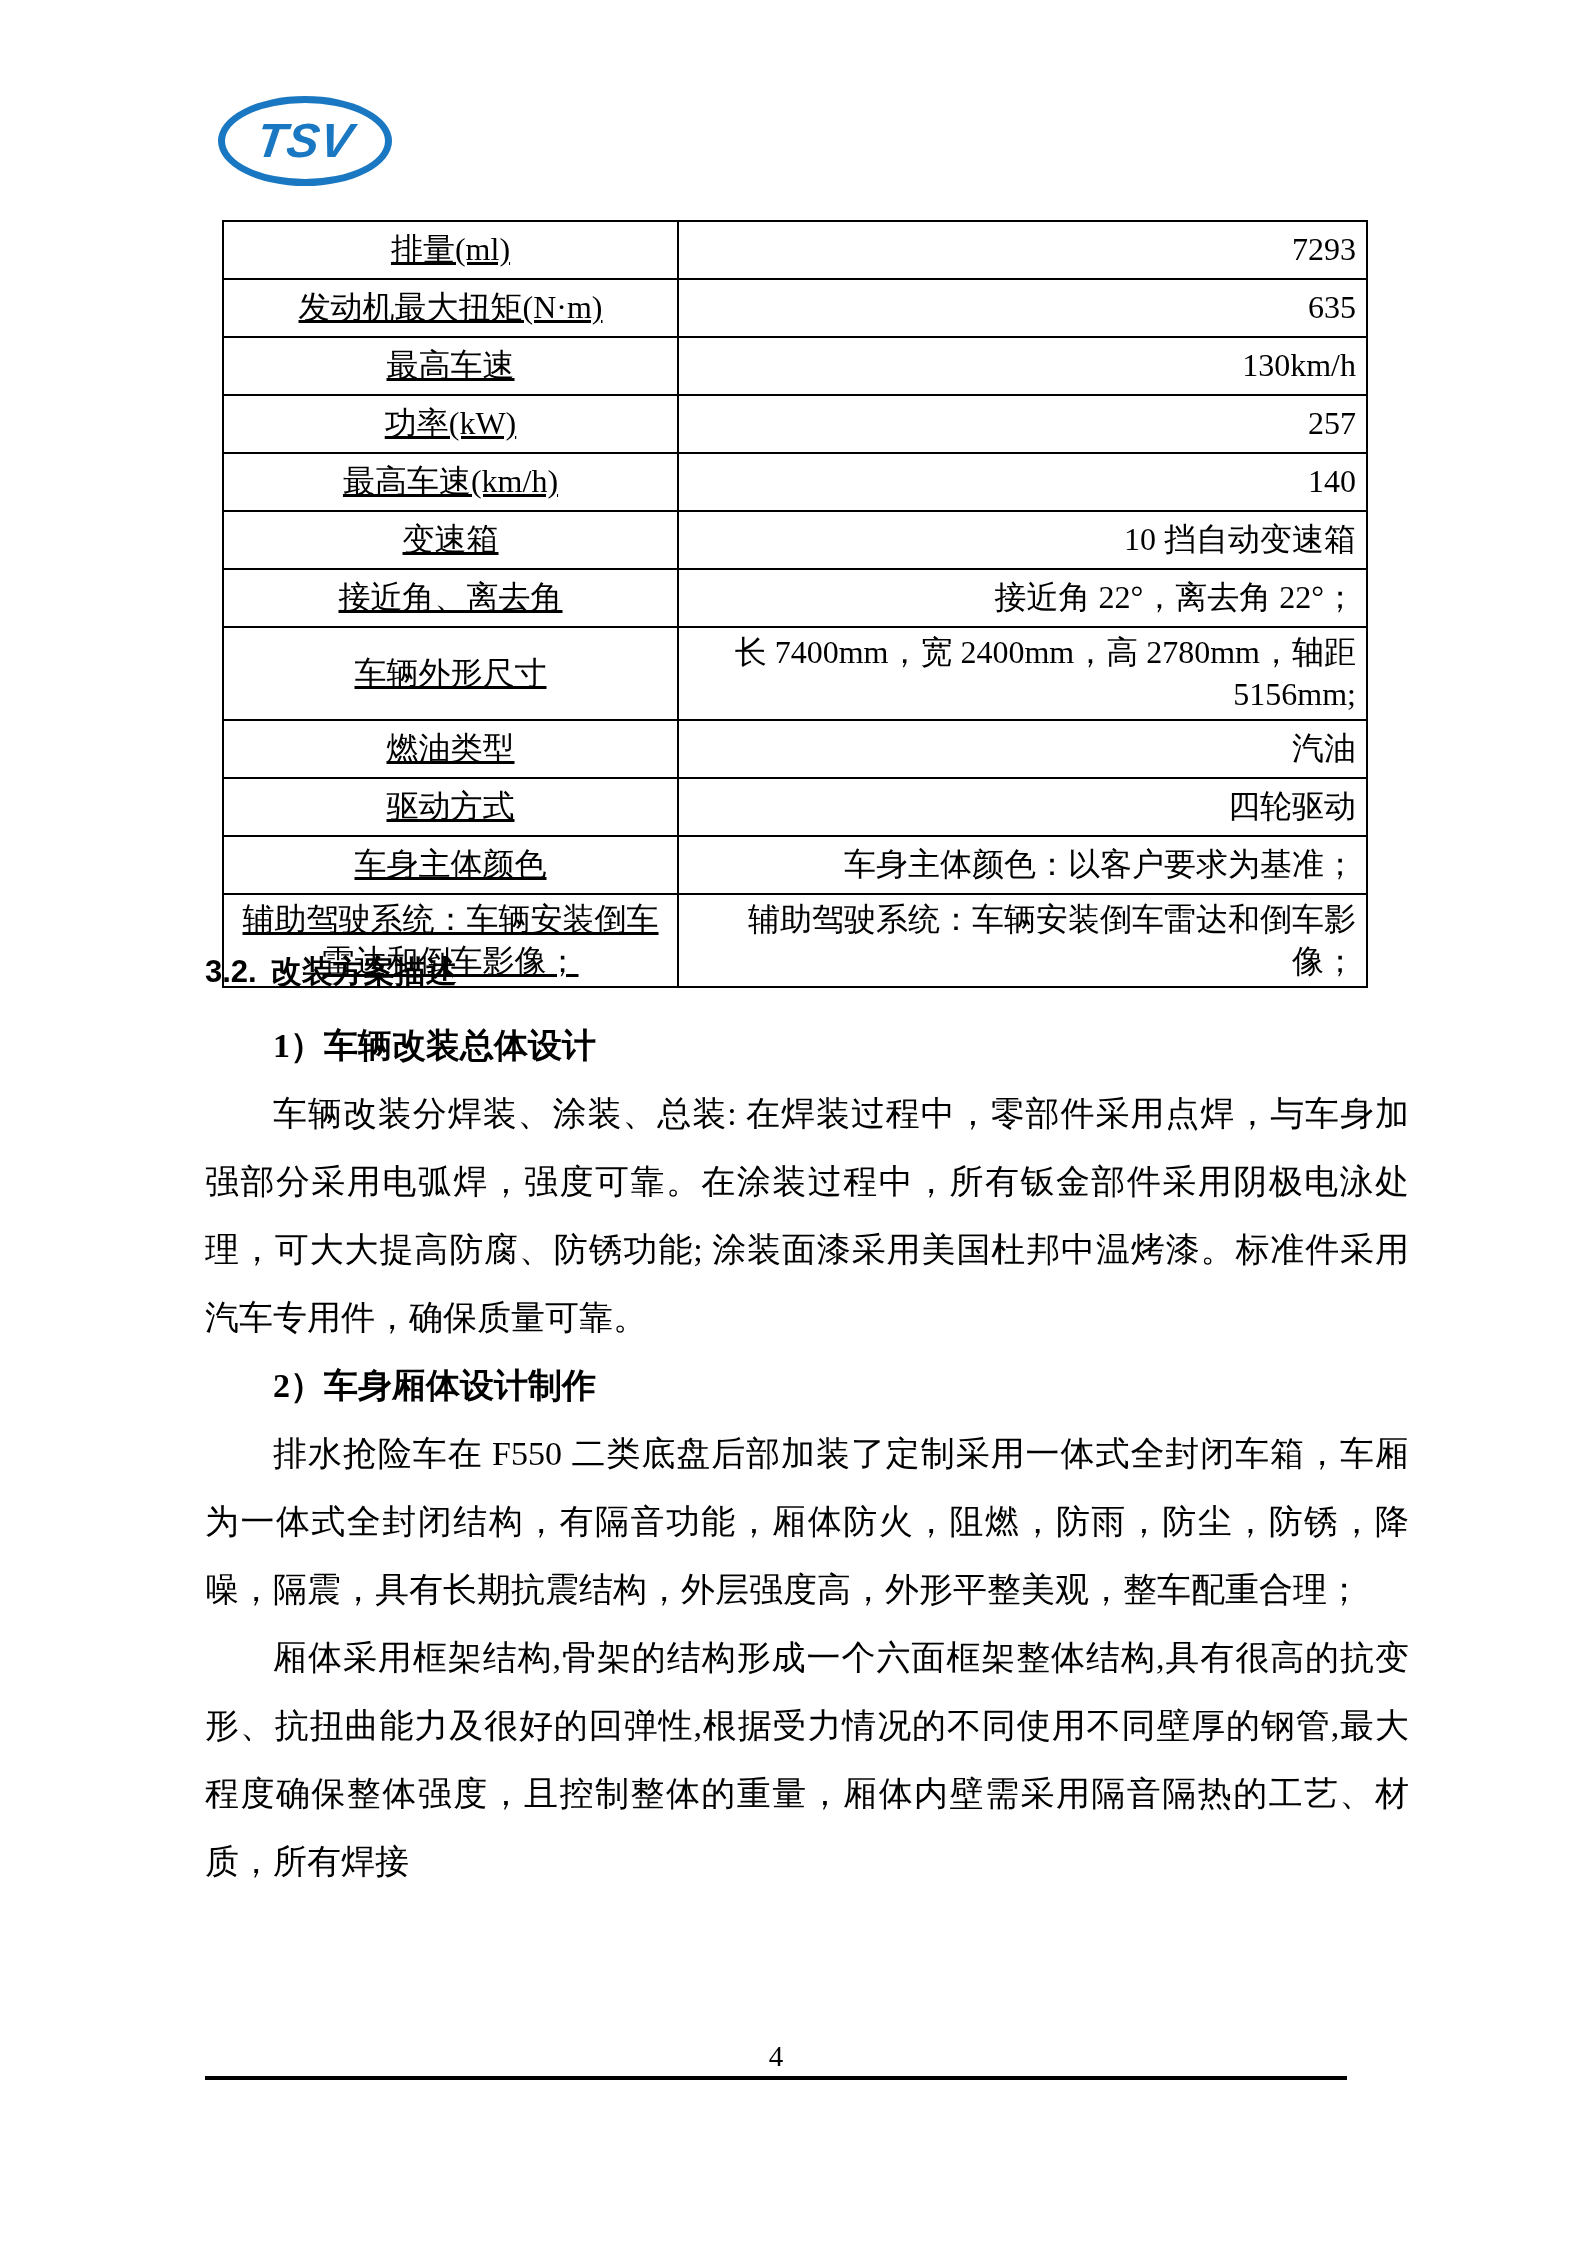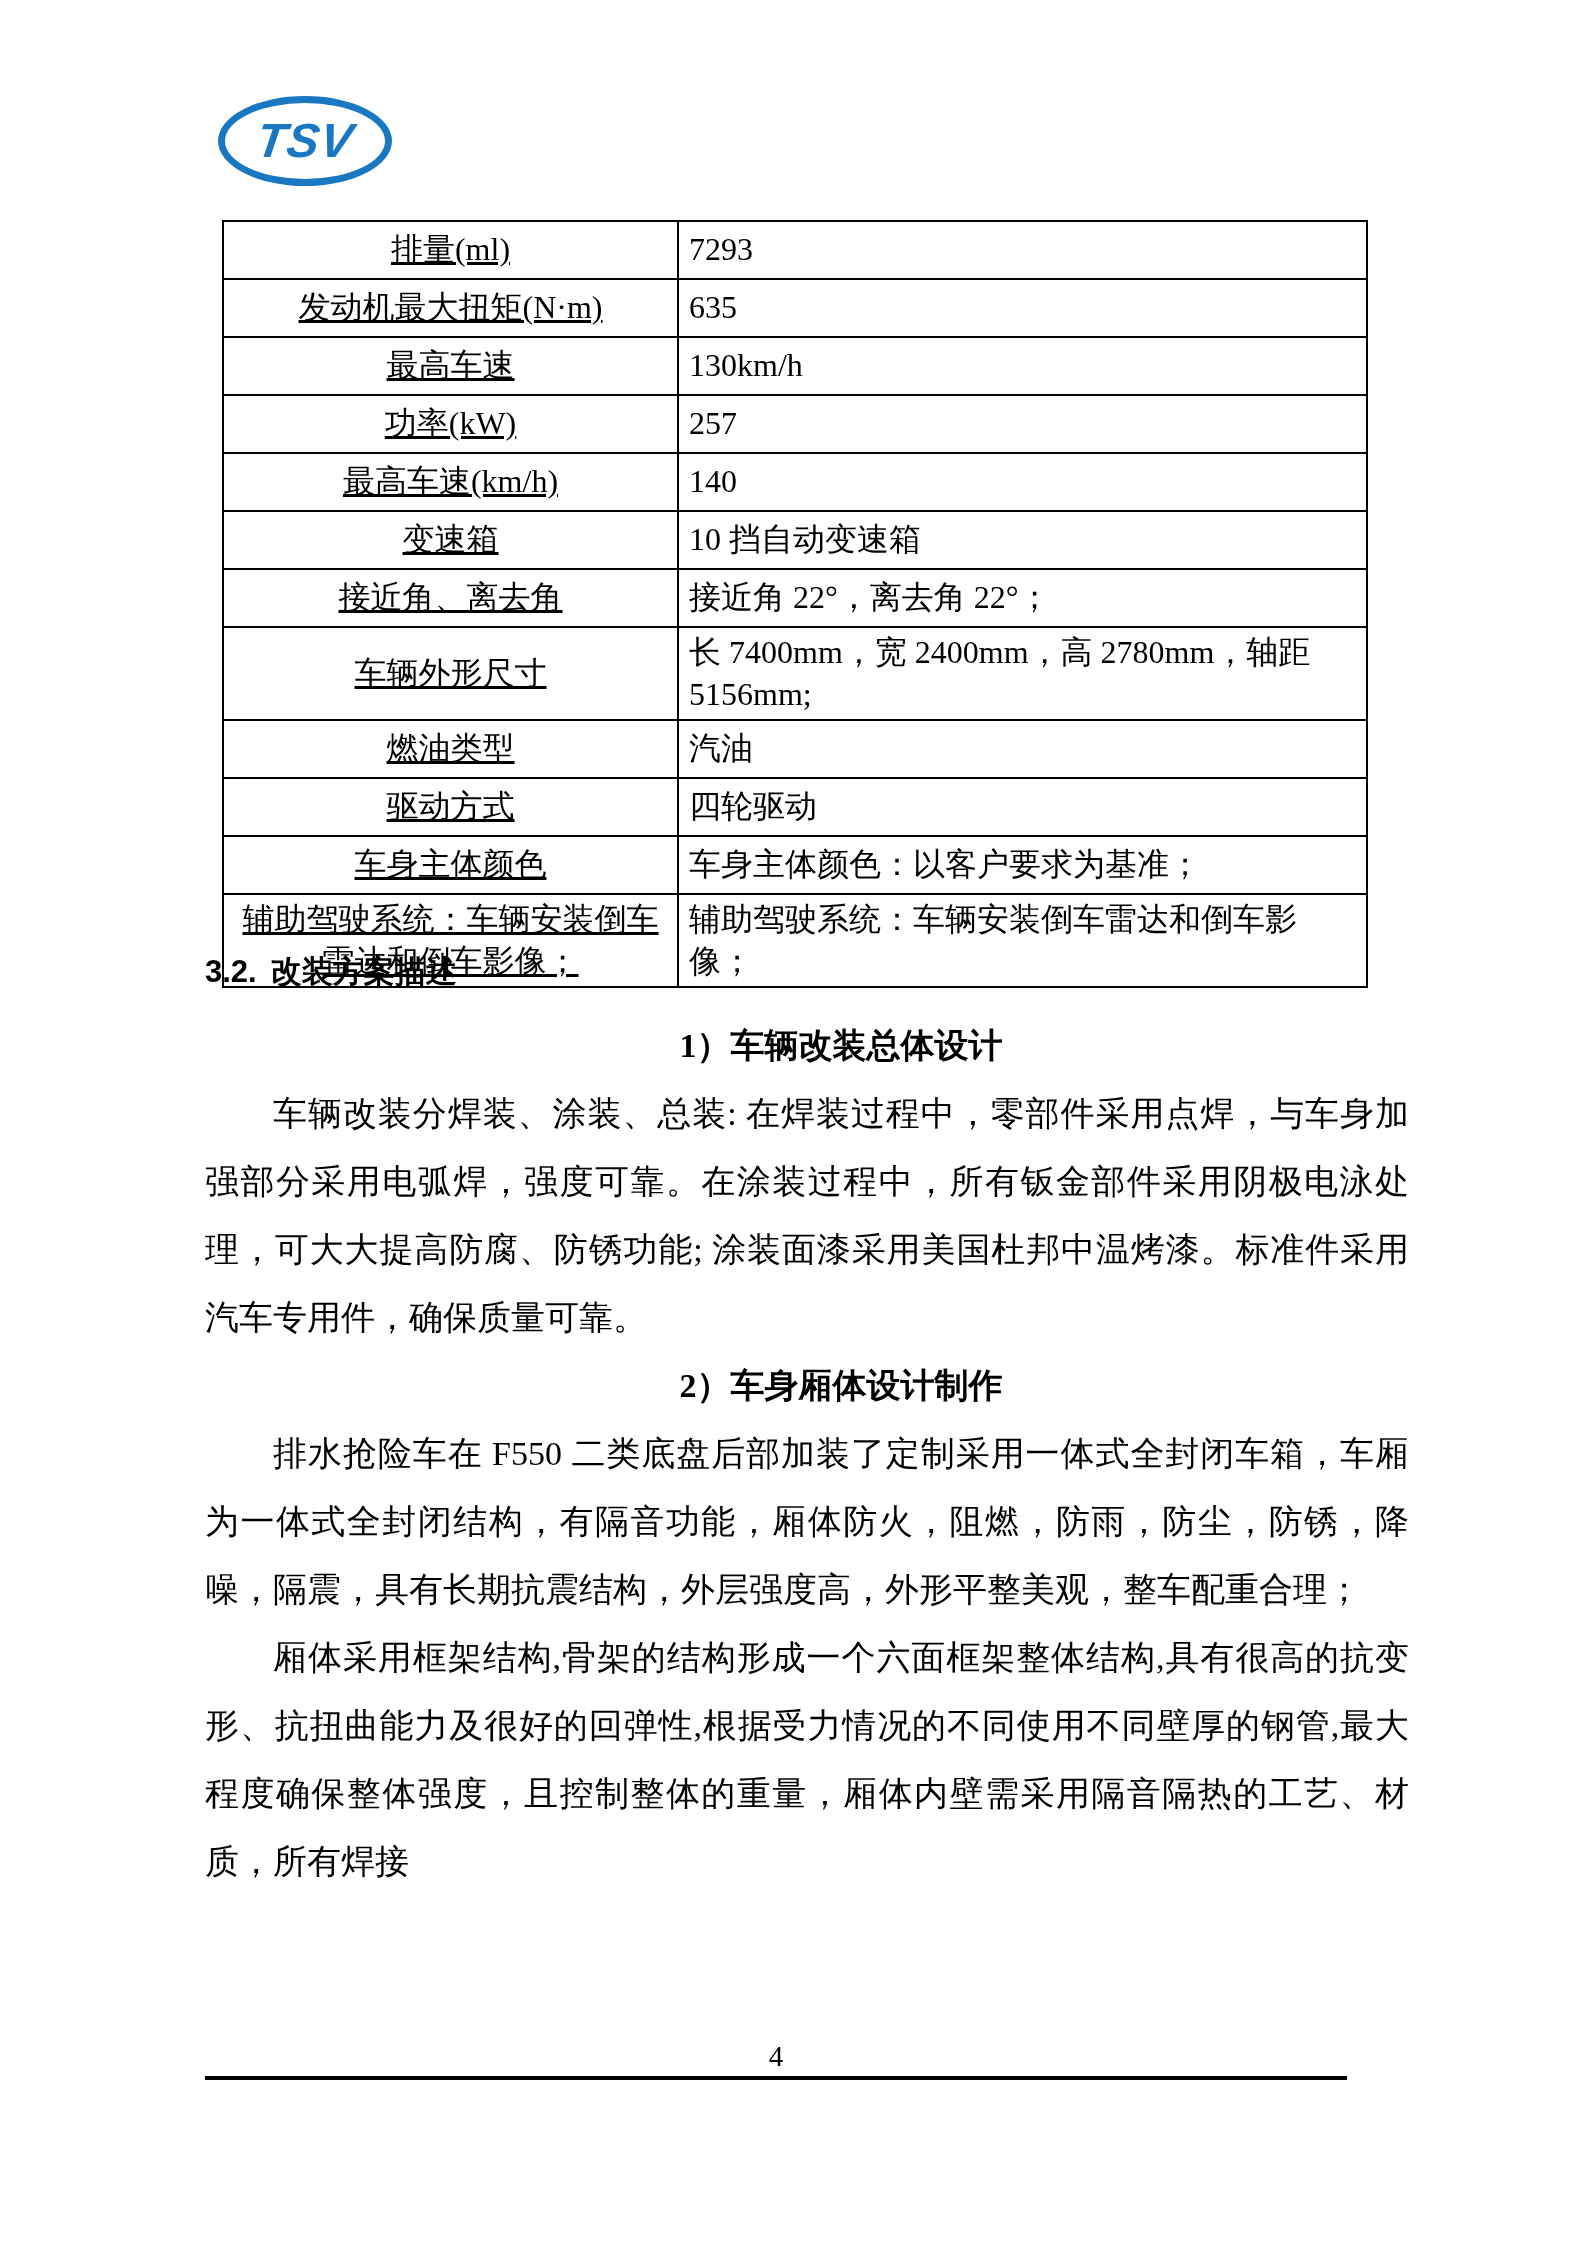--- a/index.html
+++ b/index.html
@@ -37,21 +37,21 @@
     table-layout:fixed;
     font-size:32px;
   }
   table.spec td{
     border:2px solid #000;
     padding:4px 10px;
     vertical-align:middle;
     line-height:1.3;
   }
   td.spec-label{width:433px;text-align:center;height:48px;text-decoration:underline;}
-  td.spec-value{text-align:left;margin-left:9px;}
+  td.spec-value{text-align:right;margin-left:9px;}
   tr.tall td{height:80px;}
   
   .content{
     position:absolute;left:205px;top:938px;
     width:1204px;
     font-size:34px;
     line-height:68px;
     text-align:justify;
   }
   .section-heading{
@@ -63,21 +63,21 @@
   }
   .section-heading .sec-title{
     font-family:"Liberation Serif", serif;
     font-weight:bold;
     margin-left:14px;
   }
   .subheading{
     font-weight:bold;
     text-indent:2em;
     margin:0;
-    text-align:center;
+    text-align:left;
   }
   .para{
     margin:0;
     text-indent:2em;
   }
   
   .footer-pagenum{
     position:absolute;left:205px;top:2038px;
     width:1142px;
     text-align:center;

